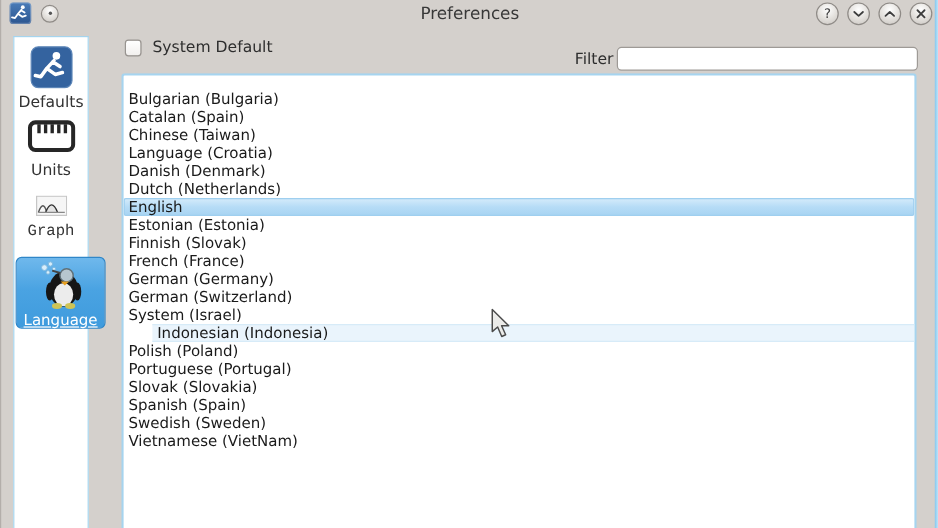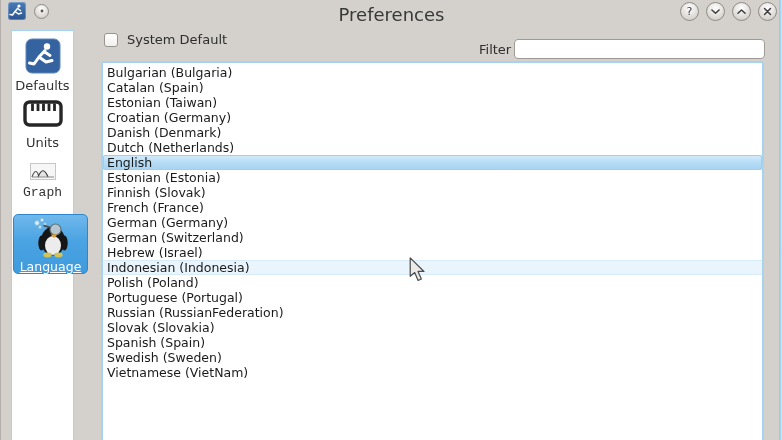--- a/index.html
+++ b/index.html
@@ -6,21 +6,21 @@
   body{
     width:782px;height:440px;position:relative;overflow:hidden;
     background:linear-gradient(180deg,#e4e0dc 0px,#d9d5d1 28px,#d4d0cc 120px,#d2cecა 100%);
     background-color:#d4d0cc;
     font-family:"DejaVu Sans","Liberation Sans",sans-serif;
     -webkit-font-smoothing:antialiased;
     border-left:1px solid #b3aeaa;box-sizing:border-box;
   }
   
   .titlebar{position:absolute;top:0;left:0;right:0;height:24px;}
-  .tb-title{position:absolute;top:4px;left:0;right:0;text-align:center;font-size:18px;color:#383838;}
+  .tb-title{position:absolute;top:4px;left:0;right:0;text-align:center;font-size:14px;color:#383838;}
   .tb-left{position:absolute;left:7px;top:2px;display:flex;align-items:center;gap:8px;}
   .app-icon{width:18px;height:18px;border-radius:3px;background:linear-gradient(180deg,#4励a 0,#2a5democrat 100%);
     background:linear-gradient(180deg,#4a7cb8,#2b5590);box-shadow:inset 0 0 0 1px rgba(255,255,255,.25);}
   .tb-btn{width:19px;height:19px;border-radius:50%;
     background:radial-gradient(circle at 50% 30%,#ffffff,#e2dfdb 55%,#c9c5c1);
     border:1px solid #8f8b87;box-sizing:border-box;
     display:flex;align-items:center;justify-content:center;color:#3d3d3d;
     font-size:11px;line-height:1;cursor:default;}
   .tb-btn.small{width:15px;height:15px;}
   .tb-right{position:absolute;right:5px;top:2px;display:flex;gap:7px;}
@@ -39,25 +39,25 @@
   .checkbox{width:14px;height:14px;border:1px solid #989490;border-radius:3px;box-sizing:border-box;
     background:linear-gradient(180deg,#ffffff,#f2f0ee);}
   .checkbox-label{margin-left:9px;font-size:13px;color:#2e2e2e;}
   .filter-label{position:absolute;left:478px;top:42px;font-size:13px;color:#2e2e2e;}
   .filter-input{position:absolute;left:513px;top:39px;width:251px;height:20px;box-sizing:border-box;
     border:1px solid #9e9a96;border-radius:4px;background:#fff;padding:0 6px;
     font-family:"DejaVu Sans","Liberation Sans",sans-serif;font-size:12.5px;color:#222;outline:none;}
   
   .lang-list{position:absolute;left:100px;top:61px;width:663px;height:379px;box-sizing:border-box;
     background:#ffffff;border:2px solid #a6d4ef;border-bottom:none;border-radius:3px 3px 0 0;
-    padding-top:2px;overflow:hidden;}
+    padding-top:12px;overflow:hidden;}
   .lang-row{height:15px;line-height:15px;font-size:12.5px;color:#1a1a1a;padding-left:4px;white-space:nowrap;}
   .lang-row.selected{background:linear-gradient(180deg,#d6ecfb 0%,#b6dcf6 50%,#a6d3f2 100%);
     border-radius:2px;box-shadow:inset 0 0 0 1px #9fcfef;}
-  .lang-row.hovered{background:#eaf4fc;box-shadow:inset 0 1px 0 #d7ebf8,inset 0 -1px 0 #d7ebf8;}
+  .lang-row.hovered{background:#eaf4fc;box-shadow:inset 0 1px 0 #d7ebf8,inset 0 -1px 0 #d7ebf8;margin-left:24px;}
   
   .right-glow{position:absolute;right:0;top:0;width:3px;height:440px;
     background:linear-gradient(90deg,#85c6ed,#c4e8fb);}
   .cursor{position:absolute;left:408px;top:256px;pointer-events:none;}
 </style>
 </head>
 <body>
 
 <div class="titlebar">
   <div class="tb-left">
@@ -150,35 +150,34 @@
   <span class="checkbox" id="sysDefaultBox"></span>
   <span class="checkbox-label">System Default</span>
 </div>
 
 <span class="filter-label">Filter</span>
 <input class="filter-input" type="text" value="" style="">
 
 <div class="lang-list" id="langList">
     <div class="lang-row">Bulgarian (Bulgaria)</div>
     <div class="lang-row">Catalan (Spain)</div>
-    <div class="lang-row">Estonian (Taiwan)</div>
-    <div class="lang-row">Croatian (Germany)</div>
+    <div class="lang-row">Chinese (Taiwan)</div>
+    <div class="lang-row">Language (Croatia)</div>
     <div class="lang-row">Danish (Denmark)</div>
     <div class="lang-row">Dutch (Netherlands)</div>
     <div class="lang-row selected">English</div>
     <div class="lang-row">Estonian (Estonia)</div>
     <div class="lang-row">Finnish (Slovak)</div>
     <div class="lang-row">French (France)</div>
     <div class="lang-row">German (Germany)</div>
     <div class="lang-row">German (Switzerland)</div>
-    <div class="lang-row">Hebrew (Israel)</div>
+    <div class="lang-row">System (Israel)</div>
     <div class="lang-row hovered">Indonesian (Indonesia)</div>
     <div class="lang-row">Polish (Poland)</div>
     <div class="lang-row">Portuguese (Portugal)</div>
-    <div class="lang-row">Russian (RussianFederation)</div>
     <div class="lang-row">Slovak (Slovakia)</div>
     <div class="lang-row">Spanish (Spain)</div>
     <div class="lang-row">Swedish (Sweden)</div>
     <div class="lang-row">Vietnamese (VietNam)</div>
   </div>
 
 <svg class="cursor" id="cursorArrow" width="17" height="28" viewBox="0 0 14 22" style="left: 408px; top: 256px;">
   <polygon points="1,1 1,16.2 4.7,13.1 7.5,19.6 10.2,18.4 7.4,12.2 12.3,12.2" fill="#ebebe9" stroke="#4b4b4b" stroke-width="1" stroke-linejoin="round"></polygon>
 </svg>
 

